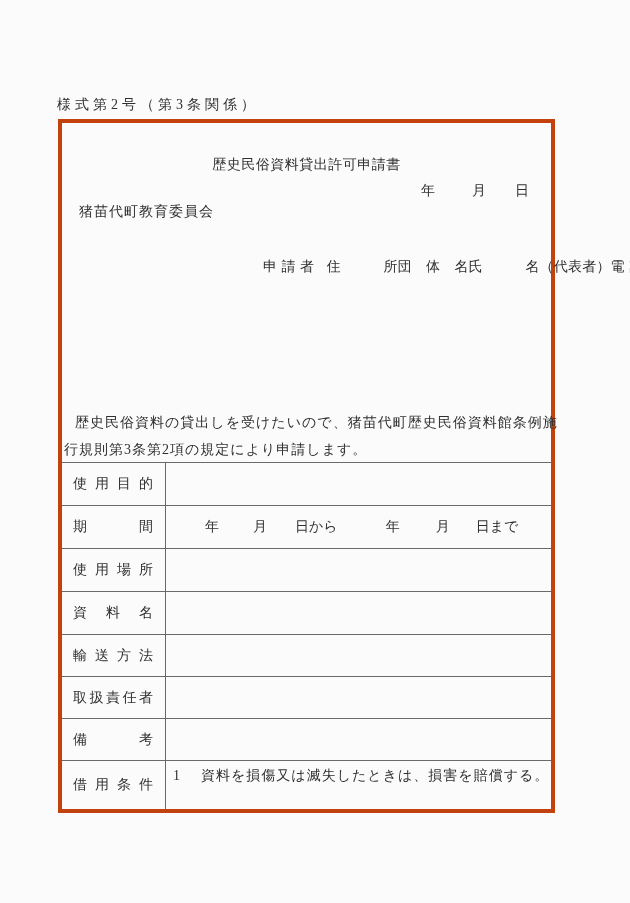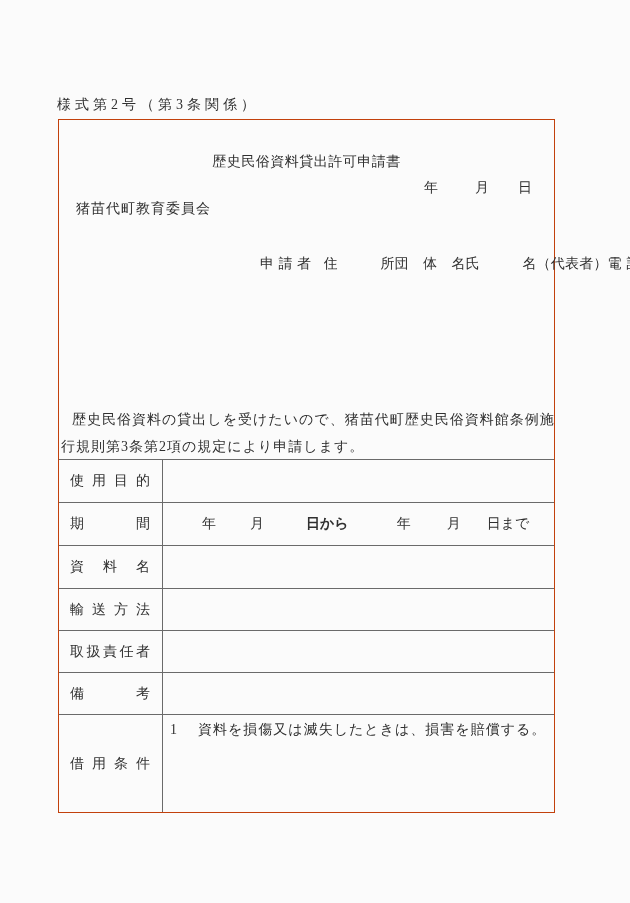--- a/index.html
+++ b/index.html
@@ -20,21 +20,21 @@
     left: 57px; top: 96px;
     letter-spacing: 4px;
     white-space: nowrap;
   }
 
   
   .form-box {
     position: absolute;
     left: 58px; top: 119px;
     width: 497px; height: 694px;
-    border: 1px solid #c2410c;
+    border: 4px solid #c2410c;
   }
 
   .form-title {
     position: absolute;
     top: 33px; left: 0; right: 0;
     text-align: center;
     letter-spacing: 0.5px;
     white-space: nowrap;
   }
 
@@ -120,21 +120,21 @@
   }
   .content-cell {
     flex: 1 1 auto;
     display: flex;
     align-items: center;
     overflow: hidden;
   }
   .period-cell { padding-left: 39px; white-space: nowrap; }
   .period-seg { display: inline-block; }
   .period-seg.m1 { margin-left: 34px; }
-  .period-seg.d1 { margin-left: 42px; font-weight: bold; }
+  .period-seg.d1 { margin-left: 28px; }
   .period-seg.y2 { margin-left: 48px; }
   .period-seg.m2 { margin-left: 36px; }
   .period-seg.d2 { margin-left: 26px; }
 
   .conditions-cell {
     flex-direction: column;
     align-items: stretch;
     justify-content: flex-start;
     padding: 2px 4px 0 7px;
   }
@@ -193,20 +193,26 @@
         <div class="content-cell period-cell">
           <span class="period-seg y1">年</span>
           <span class="period-seg m1">月</span>
           <span class="period-seg d1">日から</span>
           <span class="period-seg y2">年</span>
           <span class="period-seg m2">月</span>
           <span class="period-seg d2">日まで</span>
         </div>
       </div>
 
+      <div class="t-row h42">
+        <div class="label-cell">
+          <span class="label-text">使用場所</span>
+        </div>
+        <div class="content-cell"></div>
+      </div>
 
       <div class="t-row h42">
         <div class="label-cell">
           <span class="label-text">資料名</span>
         </div>
         <div class="content-cell"></div>
       </div>
 
       <div class="t-row h41">
         <div class="label-cell">

